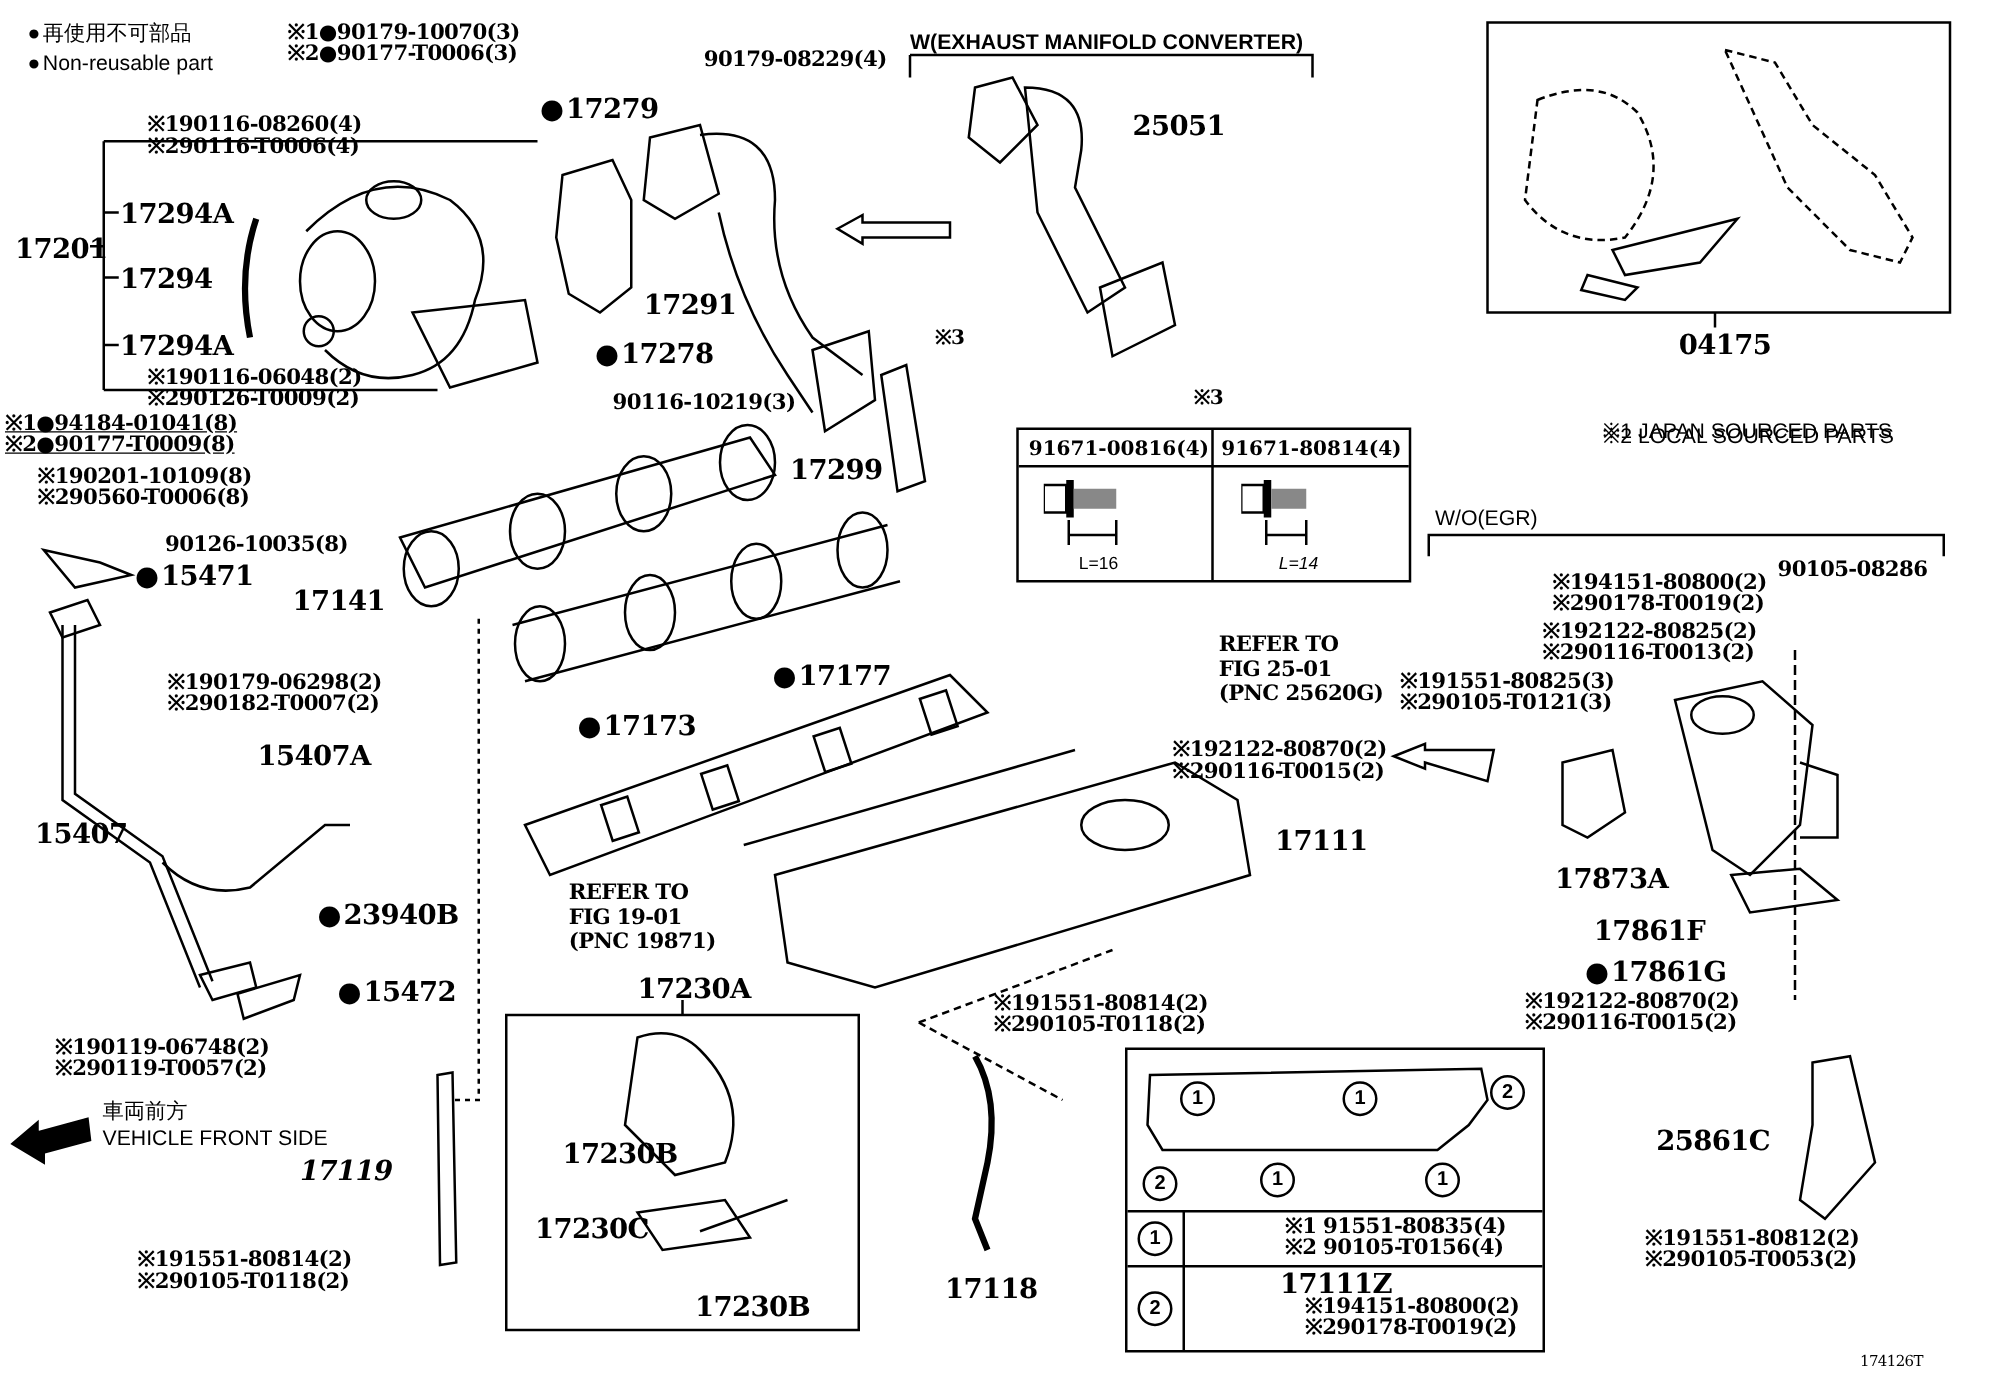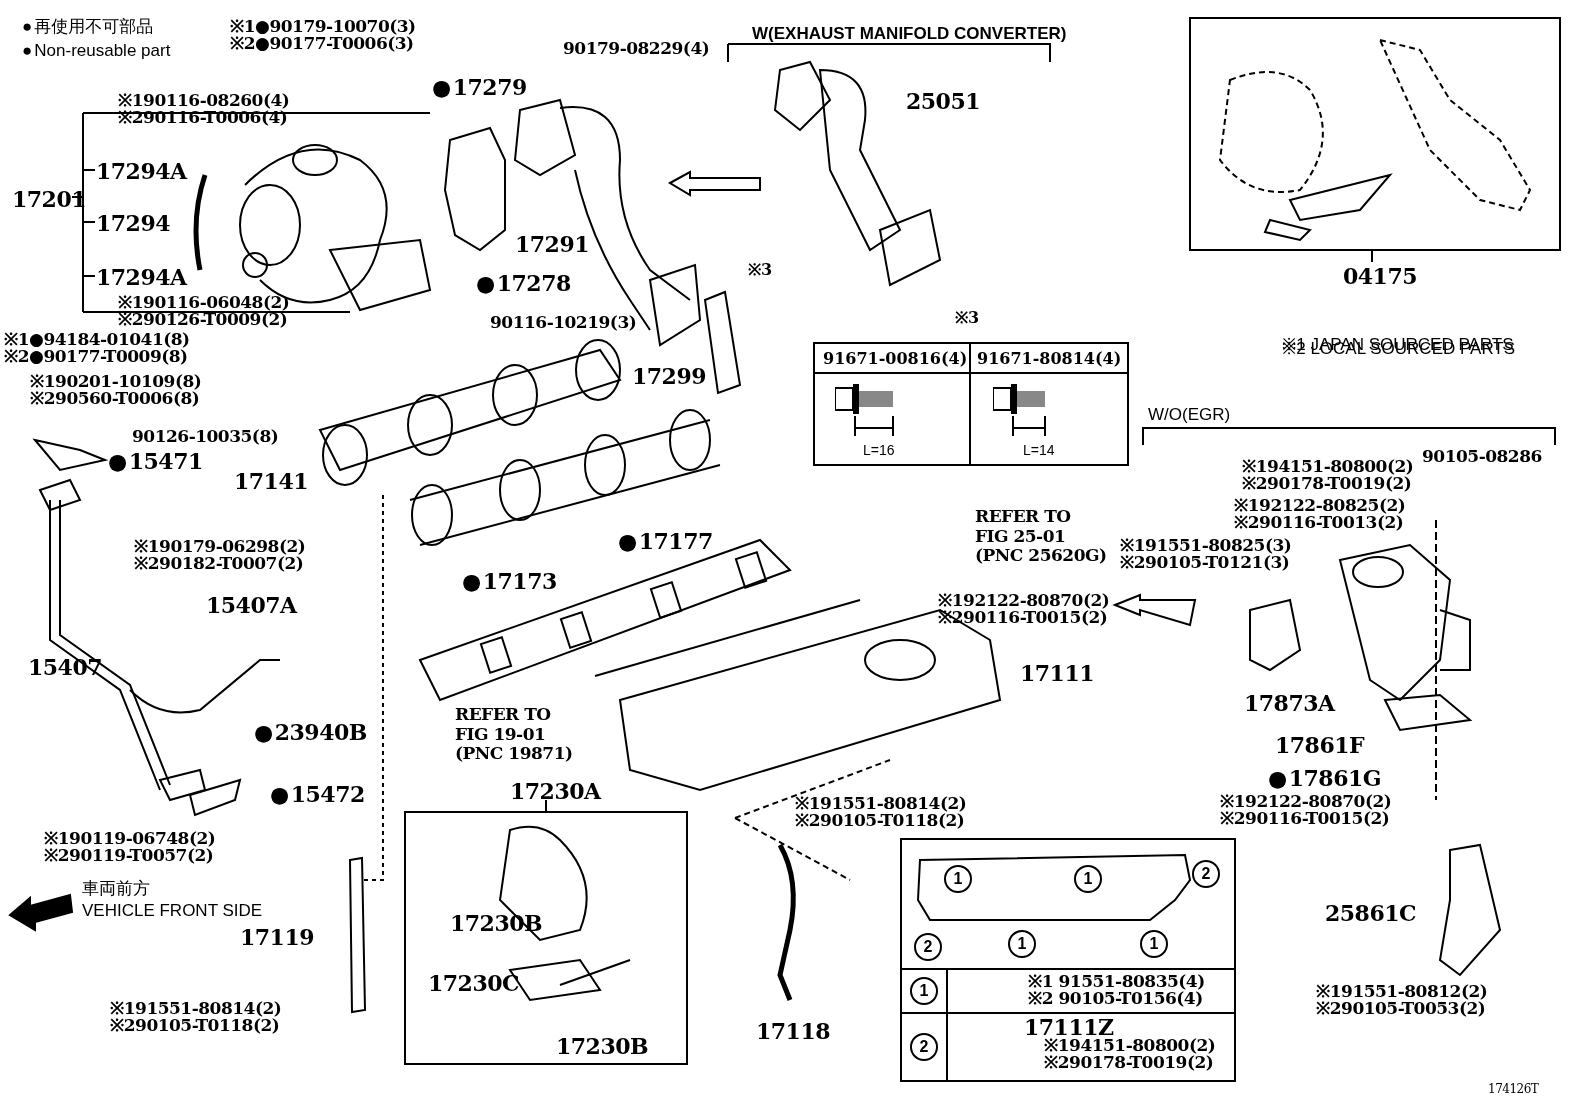--- a/index.html
+++ b/index.html
@@ -141,21 +141,21 @@
 
 <div class="lbl sans dot" style="left:22px;top:18px;">再使用不可部品</div>
 <div class="lbl sans dot" style="left:22px;top:42px;">Non-reusable part</div>
 <div class="lbl sans" style="left:1282px;top:336px;">※1 JAPAN SOURCED PARTS</div>
 <div class="lbl sans" style="left:1282px;top:340px;">※2 LOCAL SOURCED PARTS</div>
 
 <div class="lbl sans" style="left:82px;top:880px;">車両前方</div>
 <div class="lbl sans" style="left:82px;top:902px;">VEHICLE FRONT SIDE</div>
 <div class="lbl" style="left:1488px;top:1083px;font-weight:normal;font-size:12px;">174126T</div>
 
-<div class="lbl sans" style="left:728px;top:25px;font-weight:bold;margin-left:24px;">W(EXHAUST MANIFOLD CONVERTER)</div>
+<div class="lbl sans" style="left:728px;top:25px;font-weight:bold;">W(EXHAUST MANIFOLD CONVERTER)</div>
 <div class="lbl sans" style="left:1148px;top:406px;">W/O(EGR)</div>
 <div class="lbl" style="left:955px;top:310px;font-size:16px;">※3</div>
 <div class="lbl" style="left:748px;top:262px;font-size:16px;">※3</div>
 
 <div class="lbl pnc" style="left:12px;top:188px;">17201</div>
 <div class="lbl pnc" style="left:96px;top:160px;">17294A</div>
 <div class="lbl pnc" style="left:96px;top:212px;">17294</div>
 <div class="lbl pnc" style="left:96px;top:266px;">17294A</div>
 <div class="lbl pnc dot" style="left:432px;top:76px;">17279</div>
 <div class="lbl pnc dot" style="left:476px;top:272px;">17278</div>
@@ -172,39 +172,39 @@
 <div class="lbl pnc dot" style="left:254px;top:721px;">23940B</div>
 <div class="lbl pnc dot" style="left:270px;top:783px;">15472</div>
 <div class="lbl pnc" style="left:1020px;top:662px;">17111</div>
 <div class="lbl pnc" style="left:1244px;top:692px;">17873A</div>
 <div class="lbl pnc" style="left:1275px;top:734px;">17861F</div>
 <div class="lbl pnc dot" style="left:1268px;top:767px;">17861G</div>
 <div class="lbl pnc" style="left:510px;top:780px;">17230A</div>
 <div class="lbl pnc" style="left:450px;top:912px;">17230B</div>
 <div class="lbl pnc" style="left:428px;top:972px;">17230C</div>
 <div class="lbl pnc" style="left:556px;top:1035px;">17230B</div>
-<div class="lbl pnc" style="left:240px;top:926px;">17119</div>
+<div class="lbl pnc" style="left:240px;top:926px;font-style:italic;">17119</div>
 <div class="lbl pnc" style="left:756px;top:1020px;">17118</div>
 <div class="lbl pnc" style="left:1325px;top:902px;">25861C</div>
 
 <div class="lbl sm" style="left:230px;top:18px;">
   <span class="l2">※1●90179-10070(3)</span>
   <span class="l2">※2●90177-T0006(3)</span>
 </div>
 <div class="lbl sm" style="left:118px;top:92px;">
   <span class="l2">※190116-08260(4)</span>
   <span class="l2">※290116-T0006(4)</span>
 </div>
 <div class="lbl sm" style="left:563px;top:40px;">90179-08229(4)</div>
 <div class="lbl sm" style="left:118px;top:294px;">
   <span class="l2">※190116-06048(2)</span>
   <span class="l2">※290126-T0009(2)</span>
 </div>
 <div class="lbl sm" style="left:490px;top:314px;">90116-10219(3)</div>
-<div class="lbl sm" style="left:4px;top:331px;">
+<div class="lbl sm" style="left:4px;top:331px;text-decoration:underline;">
   <span class="l2">※1●94184-01041(8)</span>
   <span class="l2">※2●90177-T0009(8)</span>
 </div>
 <div class="lbl sm" style="left:30px;top:373px;">
   <span class="l2">※190201-10109(8)</span>
   <span class="l2">※290560-T0006(8)</span>
 </div>
 <div class="lbl sm" style="left:132px;top:428px;">90126-10035(8)</div>
 <div class="lbl sm" style="left:134px;top:538px;">
   <span class="l2">※190179-06298(2)</span>
@@ -270,21 +270,21 @@
     <rect x="24" y="9" width="34" height="16" fill="#888"></rect>
     <path d="M20 34 V54 M58 34 V54 M20 46 H58" stroke="#000" stroke-width="2"></path>
   </svg>
   <svg style="position:absolute;left:178px;top:38px;" width="120" height="55">
     <rect x="0" y="6" width="18" height="22" fill="none" stroke="#000" stroke-width="2"></rect>
     <rect x="18" y="2" width="6" height="30" fill="#000"></rect>
     <rect x="24" y="9" width="28" height="16" fill="#888"></rect>
     <path d="M20 34 V54 M52 34 V54 M20 46 H52" stroke="#000" stroke-width="2"></path>
   </svg>
   <div class="len" style="left:48px;">L=16</div>
-  <div class="len" style="left:208px;">L=14</div>
+  <div class="len" style="left:208px;font-style:italic;">L=14</div>
 </div>
 
 <div class="boltbox">
   <div class="circ" style="left:42px;top:25px;">1</div>
   <div class="circ" style="left:172px;top:25px;">1</div>
   <div class="circ" style="left:290px;top:20px;">2</div>
   <div class="circ" style="left:12px;top:93px;">2</div>
   <div class="circ" style="left:106px;top:90px;">1</div>
   <div class="circ" style="left:238px;top:90px;">1</div>
   <div class="r1"></div>

